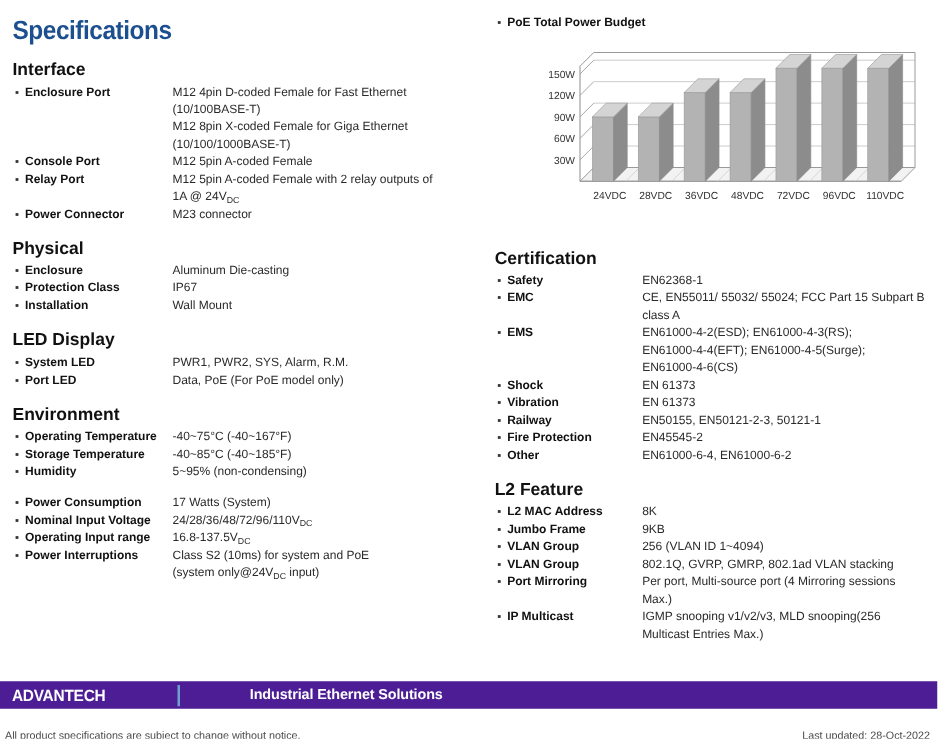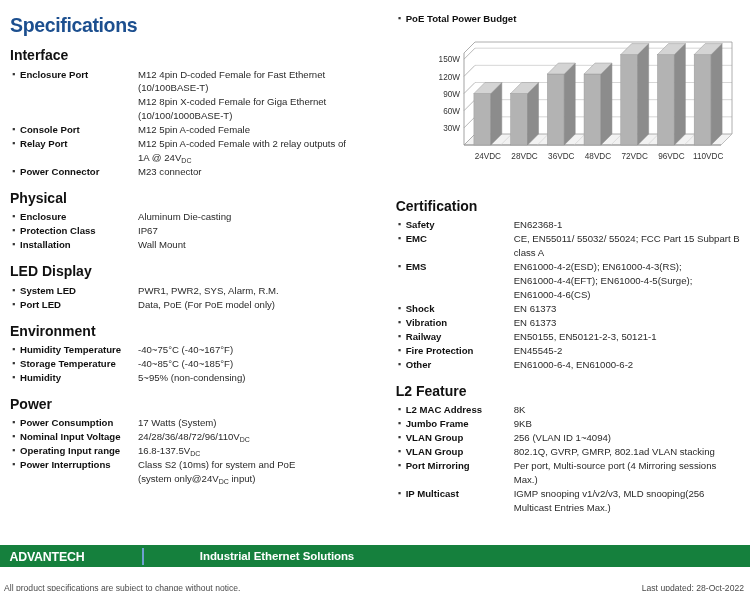--- a/index.html
+++ b/index.html
@@ -106,21 +106,21 @@
   
   .footer {
     position: absolute;
     left: 0;
     bottom: 0;
     width: 750px;
     height: 46px;
   }
   .footer-bar {
     height: 22px;
-    background: #15803d;
+    background: #4c1d95;
     display: flex;
     align-items: center;
     color: #ffffff;
     gap: 44px;
   }
   .footer-logo {
     font-size: 13px;
     font-weight: bold;
     letter-spacing: -0.2px;
     padding: 0 9px 0 10px;
@@ -209,36 +209,35 @@
             <div class="spec-row w-narrow">
               <span class="bullet"></span>
               <span class="spec-label">Port LED</span>
               <span class="spec-value">Data, PoE (For PoE model only)</span>
             </div>
           </div>
           <div class="section">
             <div class="section-title">Environment</div>
             <div class="spec-row w-narrow">
               <span class="bullet"></span>
-              <span class="spec-label">Humidity Temperature</span>
+              <span class="spec-label">Operating Temperature</span>
               <span class="spec-value">-40~75°C (-40~167°F)</span>
             </div>
             <div class="spec-row w-narrow">
               <span class="bullet"></span>
               <span class="spec-label">Storage Temperature</span>
               <span class="spec-value">-40~85°C (-40~185°F)</span>
             </div>
             <div class="spec-row w-narrow">
               <span class="bullet"></span>
               <span class="spec-label">Humidity</span>
               <span class="spec-value">5~95% (non-condensing)</span>
             </div>
           </div>
           <div class="section">
-            <div class="section-title">Power</div>
             <div class="spec-row w-narrow">
               <span class="bullet"></span>
               <span class="spec-label">Power Consumption</span>
               <span class="spec-value">17 Watts (System)</span>
             </div>
             <div class="spec-row w-narrow">
               <span class="bullet"></span>
               <span class="spec-label">Nominal Input Voltage</span>
               <span class="spec-value">24/28/36/48/72/96/110V<sub>DC</sub></span>
             </div>

